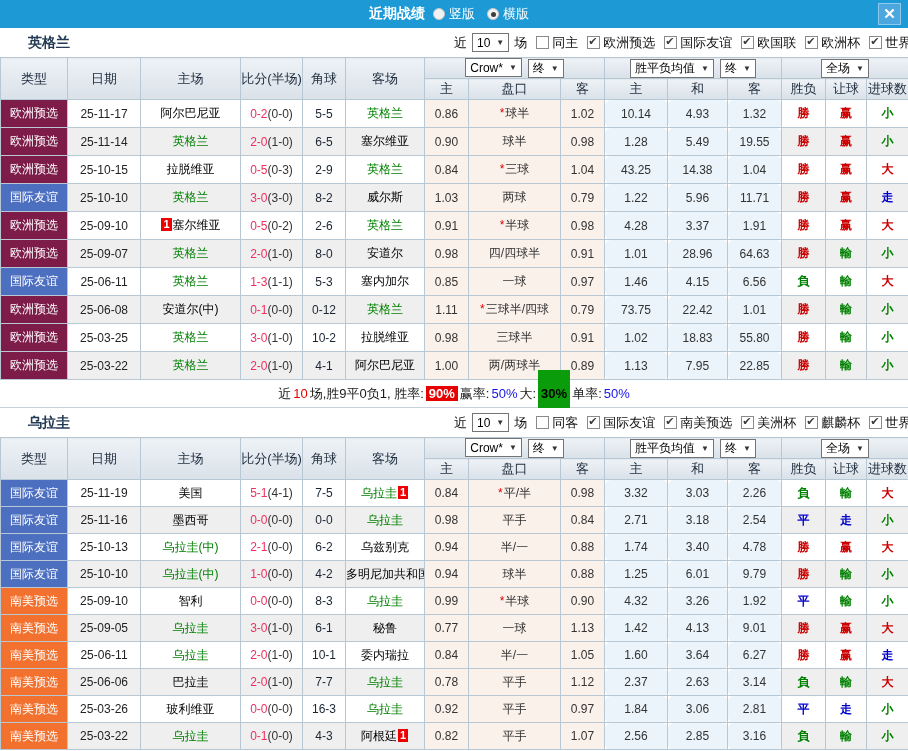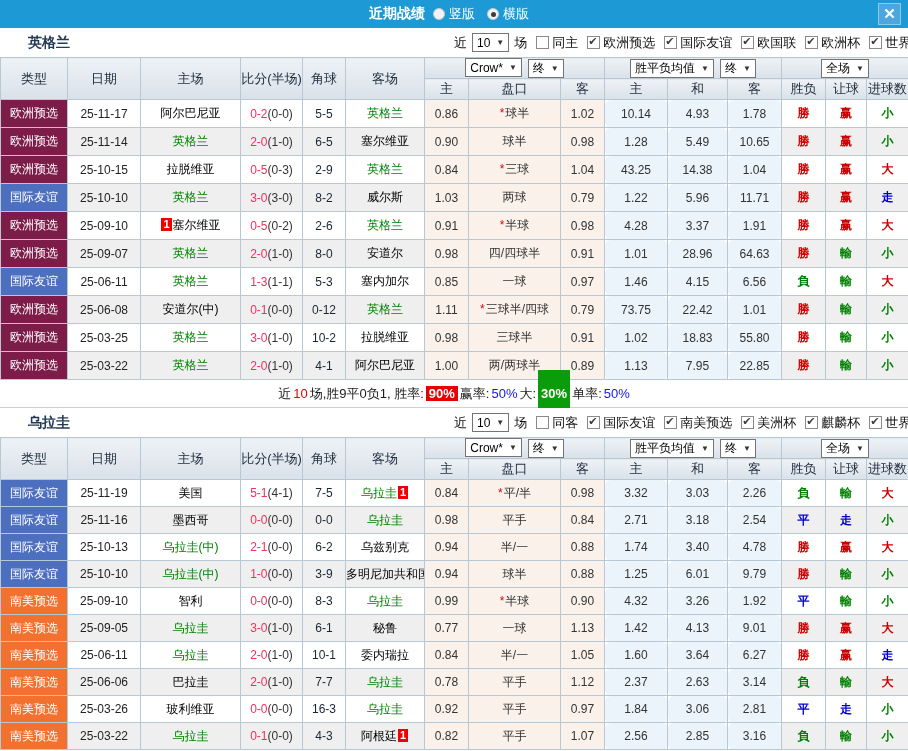--- a/index.html
+++ b/index.html
@@ -56,21 +56,21 @@
   tr.alt .td-date, tr.alt .td-team, tr.alt .td-score, tr.alt .td-corner, tr.alt .td-res { background:#efefef; }
   .card { display:inline-block; background:#ee0000; color:#fff; font-size:11px; font-weight:bold;
     line-height:13px; padding:0 2px; margin:0 1px; vertical-align:1px; }
   
   .summary { height:28px; display:flex; align-items:center; justify-content:center;
     font-size:13px; color:#1a1a1a; border-bottom:1px solid #c9d2da; background:#fff; }
   .summary .part { margin:0 1px; }
   .red-text { color:#e60000; }
   .blue-text { color:#1414e6; }
   .red-badge { background:#e60000; color:#fff; padding:0 3px; margin:0 3px; font-weight:bold; }
-  .green-badge { background:#0a9c0a; color:#ffffff; padding:16px 3px; margin:0 3px; font-weight:bold; }
+  .green-badge { background:#0a9c0a; color:#000000; padding:16px 3px; margin:0 3px; font-weight:bold; }
 </style>
 </head>
 <body>
 
 <div class="titlebar">
   <span class="title">近期战绩</span>
   <span class="radio" id="radio-v"></span>
   <span class="radio-label">竖版</span>
   <span class="radio checked" id="radio-h"></span>
   <span class="radio-label">横版</span>
@@ -165,38 +165,38 @@
             <td class="td-date">25-11-17</td>
             <td class="td-team"><span class="">阿尔巴尼亚</span></td>
             <td class="td-score"><span class="ft">0-2</span><span class="ht">(0-0)</span></td>
             <td class="td-corner">5-5</td>
             <td class="td-team"><span class="green">英格兰</span></td>
             <td class="td-odds">0.86</td>
             <td class="td-pan"><span class="star">*</span><span>球半</span></td>
             <td class="td-odds">1.02</td>
             <td class="td-mean">10.14</td>
             <td class="td-mean">4.93</td>
-            <td class="td-mean">1.78</td>
+            <td class="td-mean">1.32</td>
             <td class="td-res" style="color: rgb(204, 0, 0);">勝</td>
             <td class="td-res" style="color: rgb(204, 0, 0);">赢</td>
             <td class="td-res" style="color: rgb(0, 128, 0);">小</td>
           </tr>
           <tr class="alt">
             <td class="td-type" style="background: rgb(125, 27, 73);">欧洲预选</td>
             <td class="td-date">25-11-14</td>
             <td class="td-team"><span class="green">英格兰</span></td>
             <td class="td-score"><span class="ft">2-0</span><span class="ht">(1-0)</span></td>
             <td class="td-corner">6-5</td>
             <td class="td-team"><span class="">塞尔维亚</span></td>
             <td class="td-odds">0.90</td>
             <td class="td-pan"><span>球半</span></td>
             <td class="td-odds">0.98</td>
             <td class="td-mean">1.28</td>
             <td class="td-mean">5.49</td>
-            <td class="td-mean">10.65</td>
+            <td class="td-mean">19.55</td>
             <td class="td-res" style="color: rgb(204, 0, 0);">勝</td>
             <td class="td-res" style="color: rgb(204, 0, 0);">赢</td>
             <td class="td-res" style="color: rgb(0, 128, 0);">小</td>
           </tr>
           <tr class="">
             <td class="td-type" style="background: rgb(125, 27, 73);">欧洲预选</td>
             <td class="td-date">25-10-15</td>
             <td class="td-team"><span class="">拉脱维亚</span></td>
             <td class="td-score"><span class="ft">0-5</span><span class="ht">(0-3)</span></td>
             <td class="td-corner">2-9</td>
@@ -476,21 +476,21 @@
             <td class="td-mean">4.78</td>
             <td class="td-res" style="color: rgb(204, 0, 0);">勝</td>
             <td class="td-res" style="color: rgb(204, 0, 0);">赢</td>
             <td class="td-res" style="color: rgb(204, 0, 0);">大</td>
           </tr>
           <tr class="alt">
             <td class="td-type" style="background: rgb(77, 111, 192);">国际友谊</td>
             <td class="td-date">25-10-10</td>
             <td class="td-team"><span class="green">乌拉圭(中)</span></td>
             <td class="td-score"><span class="ft">1-0</span><span class="ht">(0-0)</span></td>
-            <td class="td-corner">3-9</td>
+            <td class="td-corner">4-2</td>
             <td class="td-team"><span class="">多明尼加共和国</span></td>
             <td class="td-odds">0.94</td>
             <td class="td-pan"><span>球半</span></td>
             <td class="td-odds">0.88</td>
             <td class="td-mean">1.25</td>
             <td class="td-mean">6.01</td>
             <td class="td-mean">9.79</td>
             <td class="td-res" style="color: rgb(204, 0, 0);">勝</td>
             <td class="td-res" style="color: rgb(0, 128, 0);">輸</td>
             <td class="td-res" style="color: rgb(0, 128, 0);">小</td>

